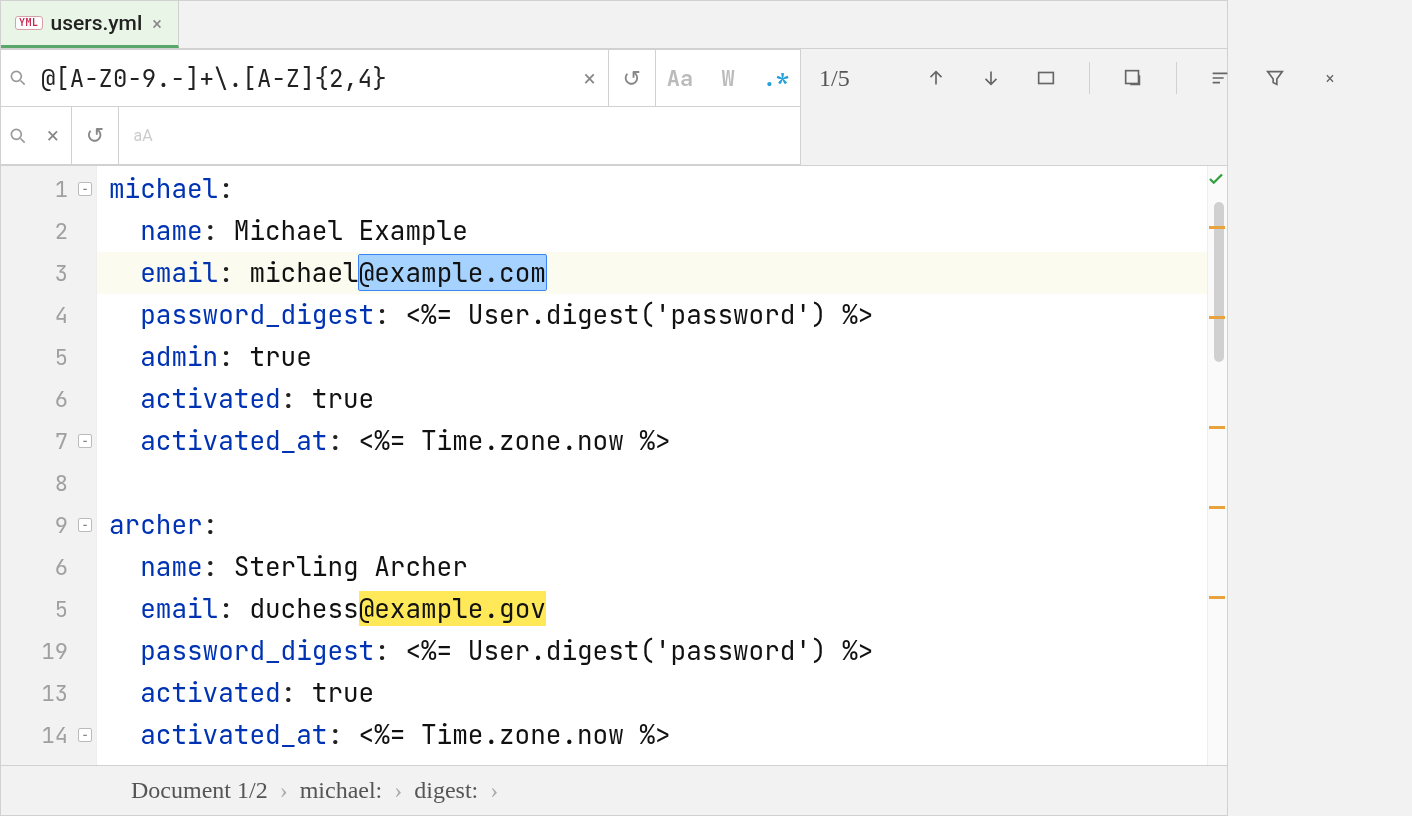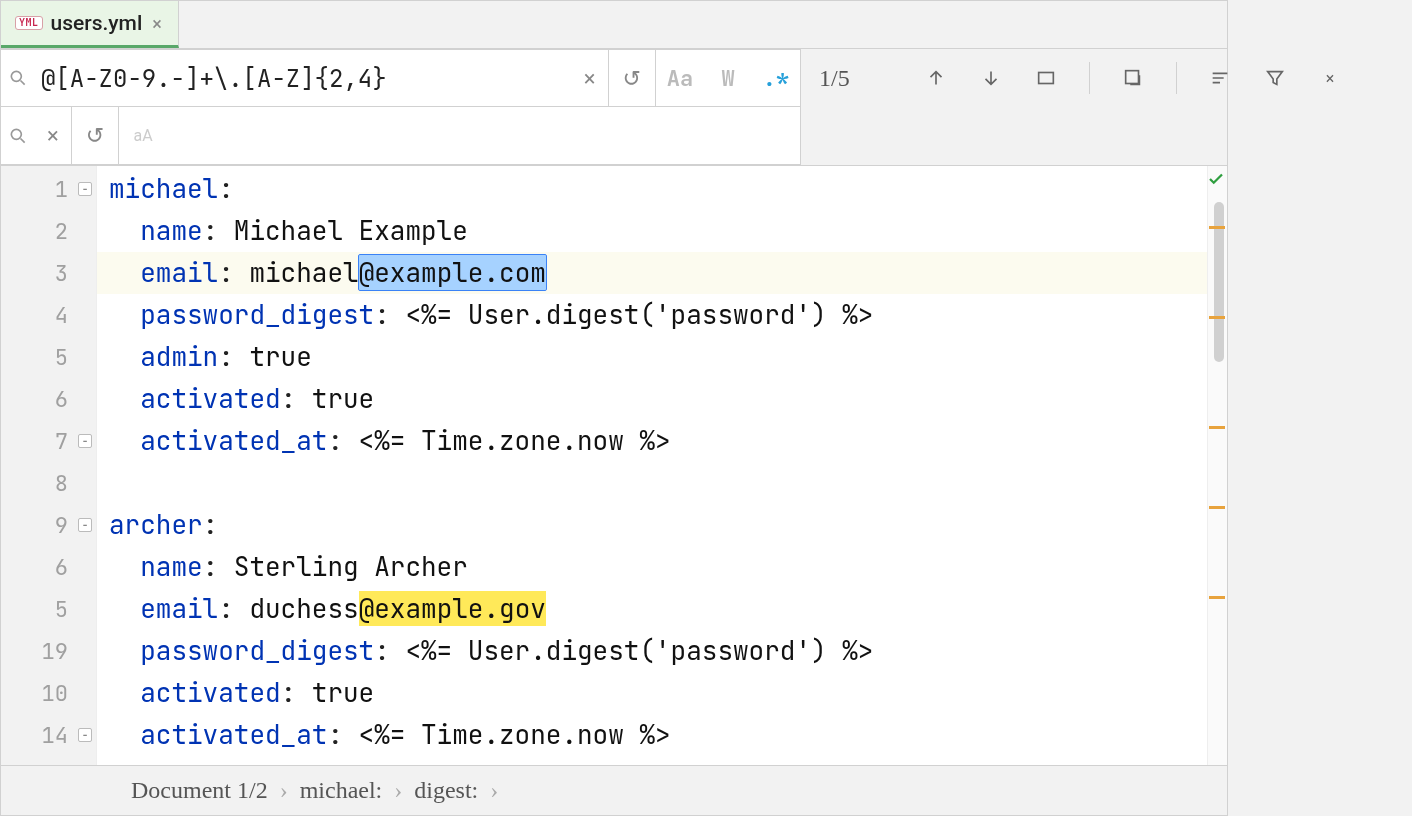--- a/index.html
+++ b/index.html
@@ -165,21 +165,21 @@
         <div class="ln">3</div>
         <div class="ln">4</div>
         <div class="ln">5</div>
         <div class="ln">6</div>
         <div class="ln">7<span class="fold">−</span></div>
         <div class="ln">8</div>
         <div class="ln">9<span class="fold">−</span></div>
         <div class="ln">6</div>
         <div class="ln">5</div>
         <div class="ln">19</div>
-        <div class="ln">10</div>
+        <div class="ln">13</div>
         <div class="ln">14<span class="fold">−</span></div>
       </div>
     <div class="code" id="code"><div class="line"><span class="k">michael</span>:</div><div class="line">  <span class="k">name</span>: <span class="v">Michael Example</span></div><div class="line hl">  <span class="k">email</span>: <span class="v">michael</span><span class="v sel">@example.com</span></div><div class="line">  <span class="k">password_digest</span>: <span class="v">&lt;%= User.digest('password') %&gt;</span></div><div class="line">  <span class="k">admin</span>: <span class="v">true</span></div><div class="line">  <span class="k">activated</span>: <span class="v">true</span></div><div class="line">  <span class="k">activated_at</span>: <span class="v">&lt;%= Time.zone.now %&gt;</span></div><div class="line"> </div><div class="line"><span class="k">archer</span>:</div><div class="line">  <span class="k">name</span>: <span class="v">Sterling Archer</span></div><div class="line">  <span class="k">email</span>: <span class="v">duchess</span><span class="v fnd">@example.gov</span></div><div class="line">  <span class="k">password_digest</span>: <span class="v">&lt;%= User.digest('password') %&gt;</span></div><div class="line">  <span class="k">activated</span>: <span class="v">true</span></div><div class="line">  <span class="k">activated_at</span>: <span class="v">&lt;%= Time.zone.now %&gt;</span></div></div>
     <div class="markers" id="markers">
       <span class="ok">
         <svg width="18" height="18" viewBox="0 0 24 24" fill="none" stroke="currentColor" stroke-width="3">
             <path d="M4 12l5 5L20 6"></path>
           </svg>
       </span>
       <div class="thumb"></div>

